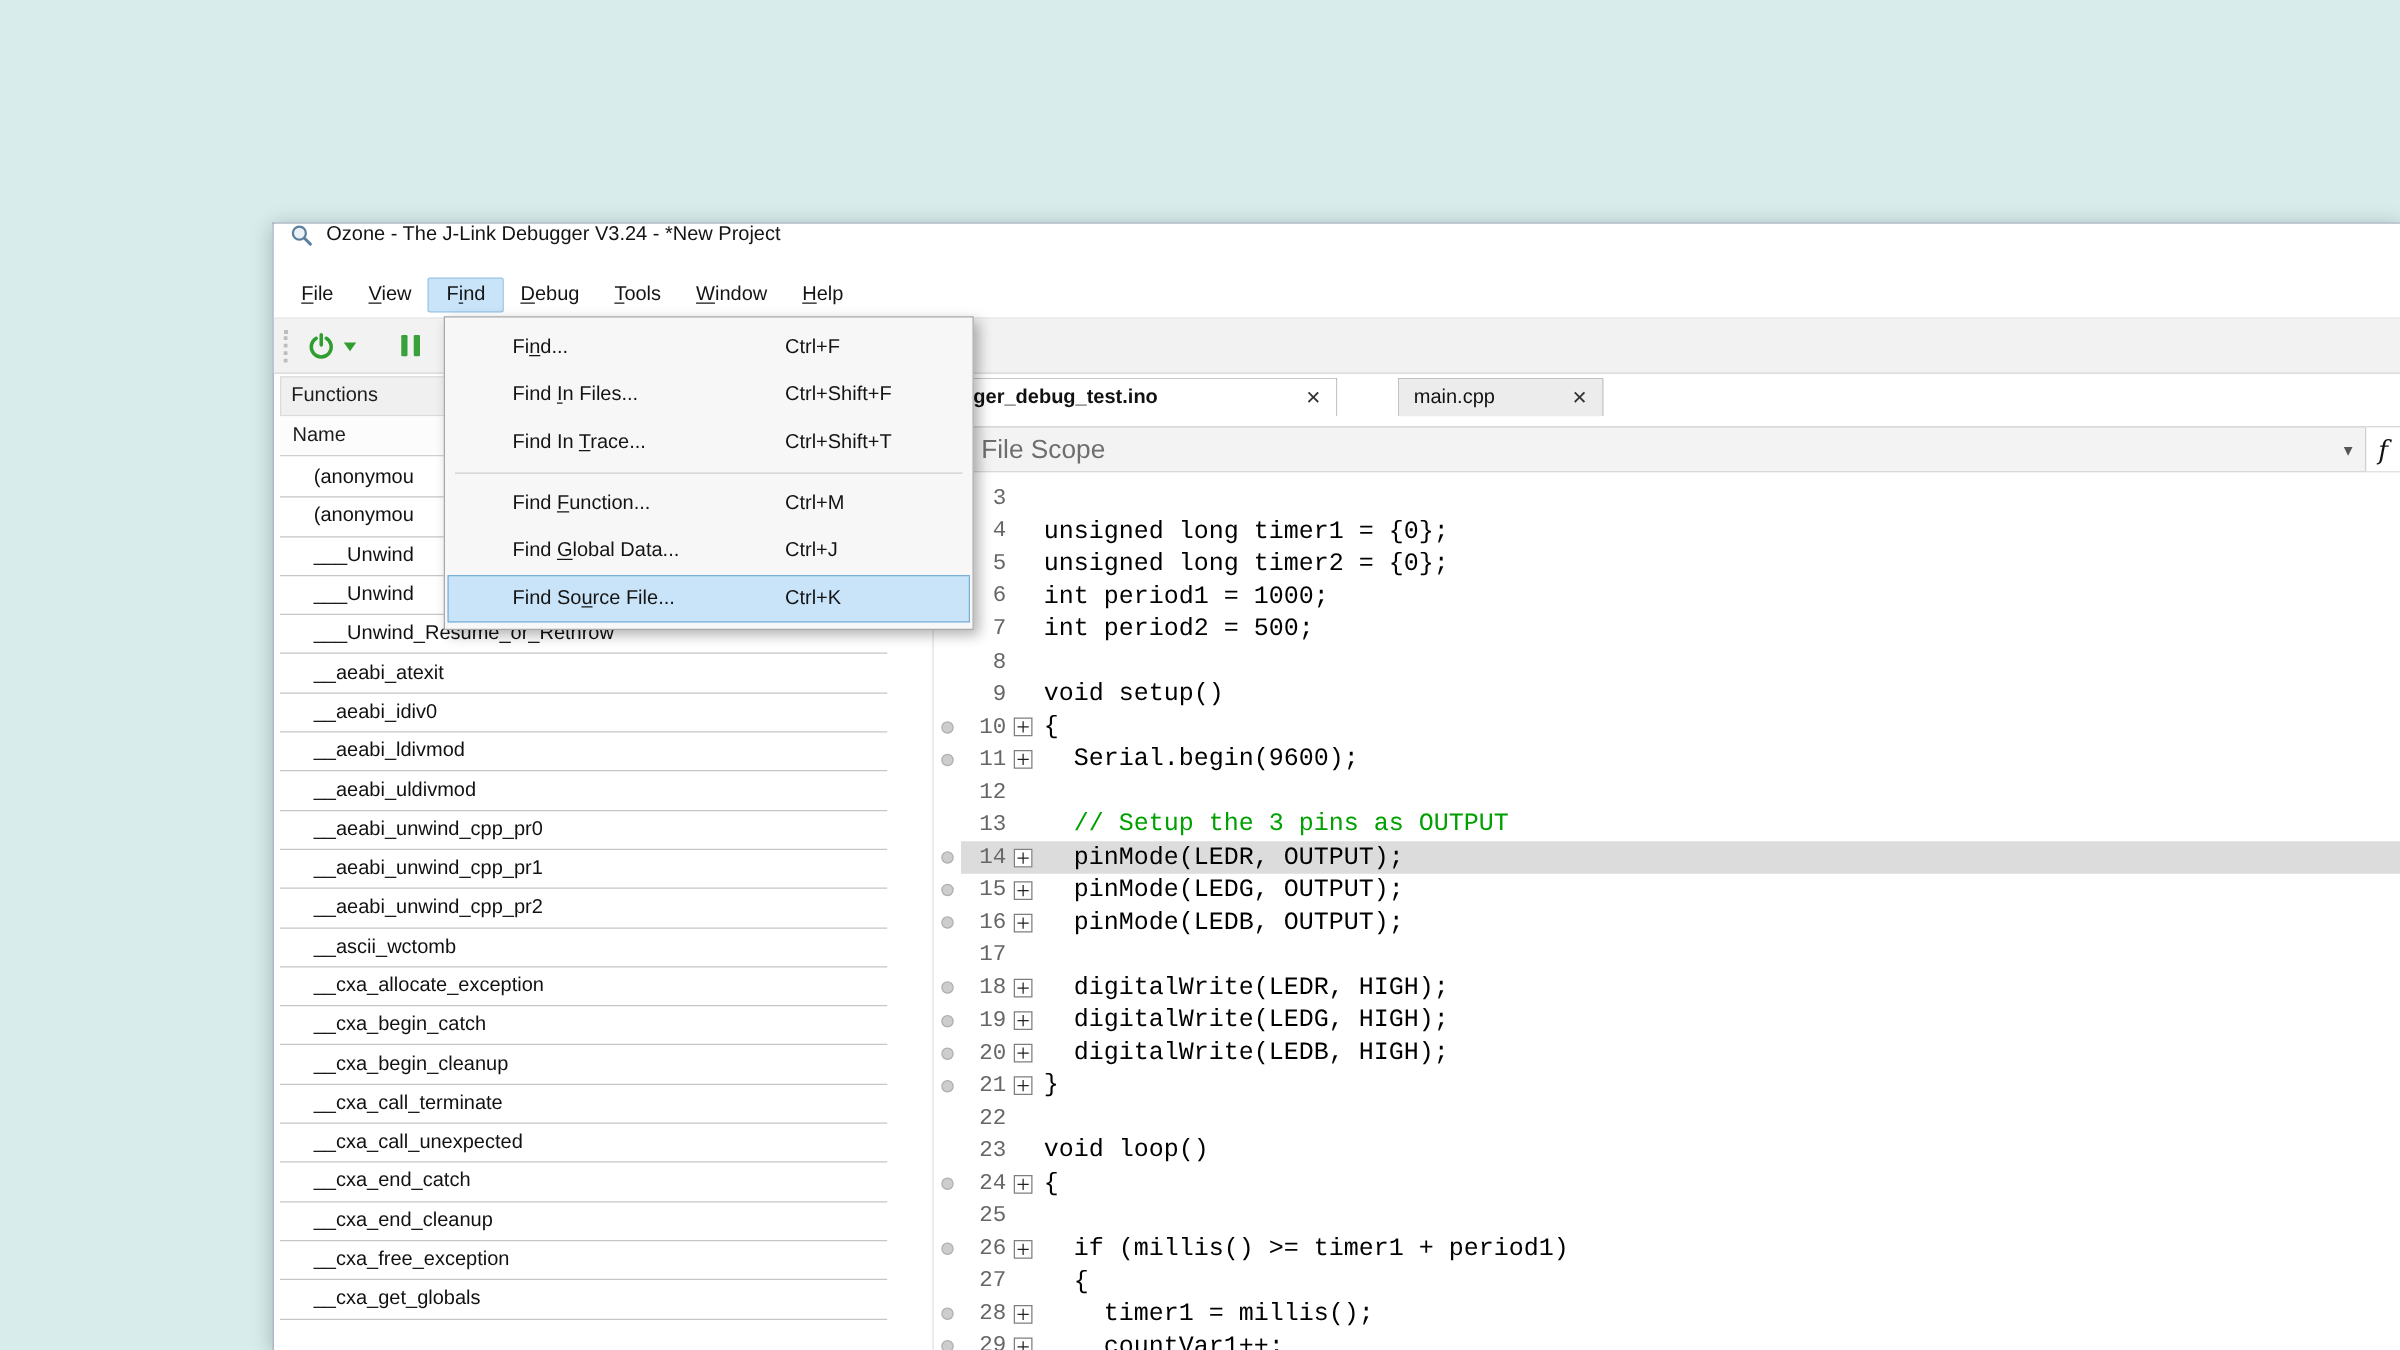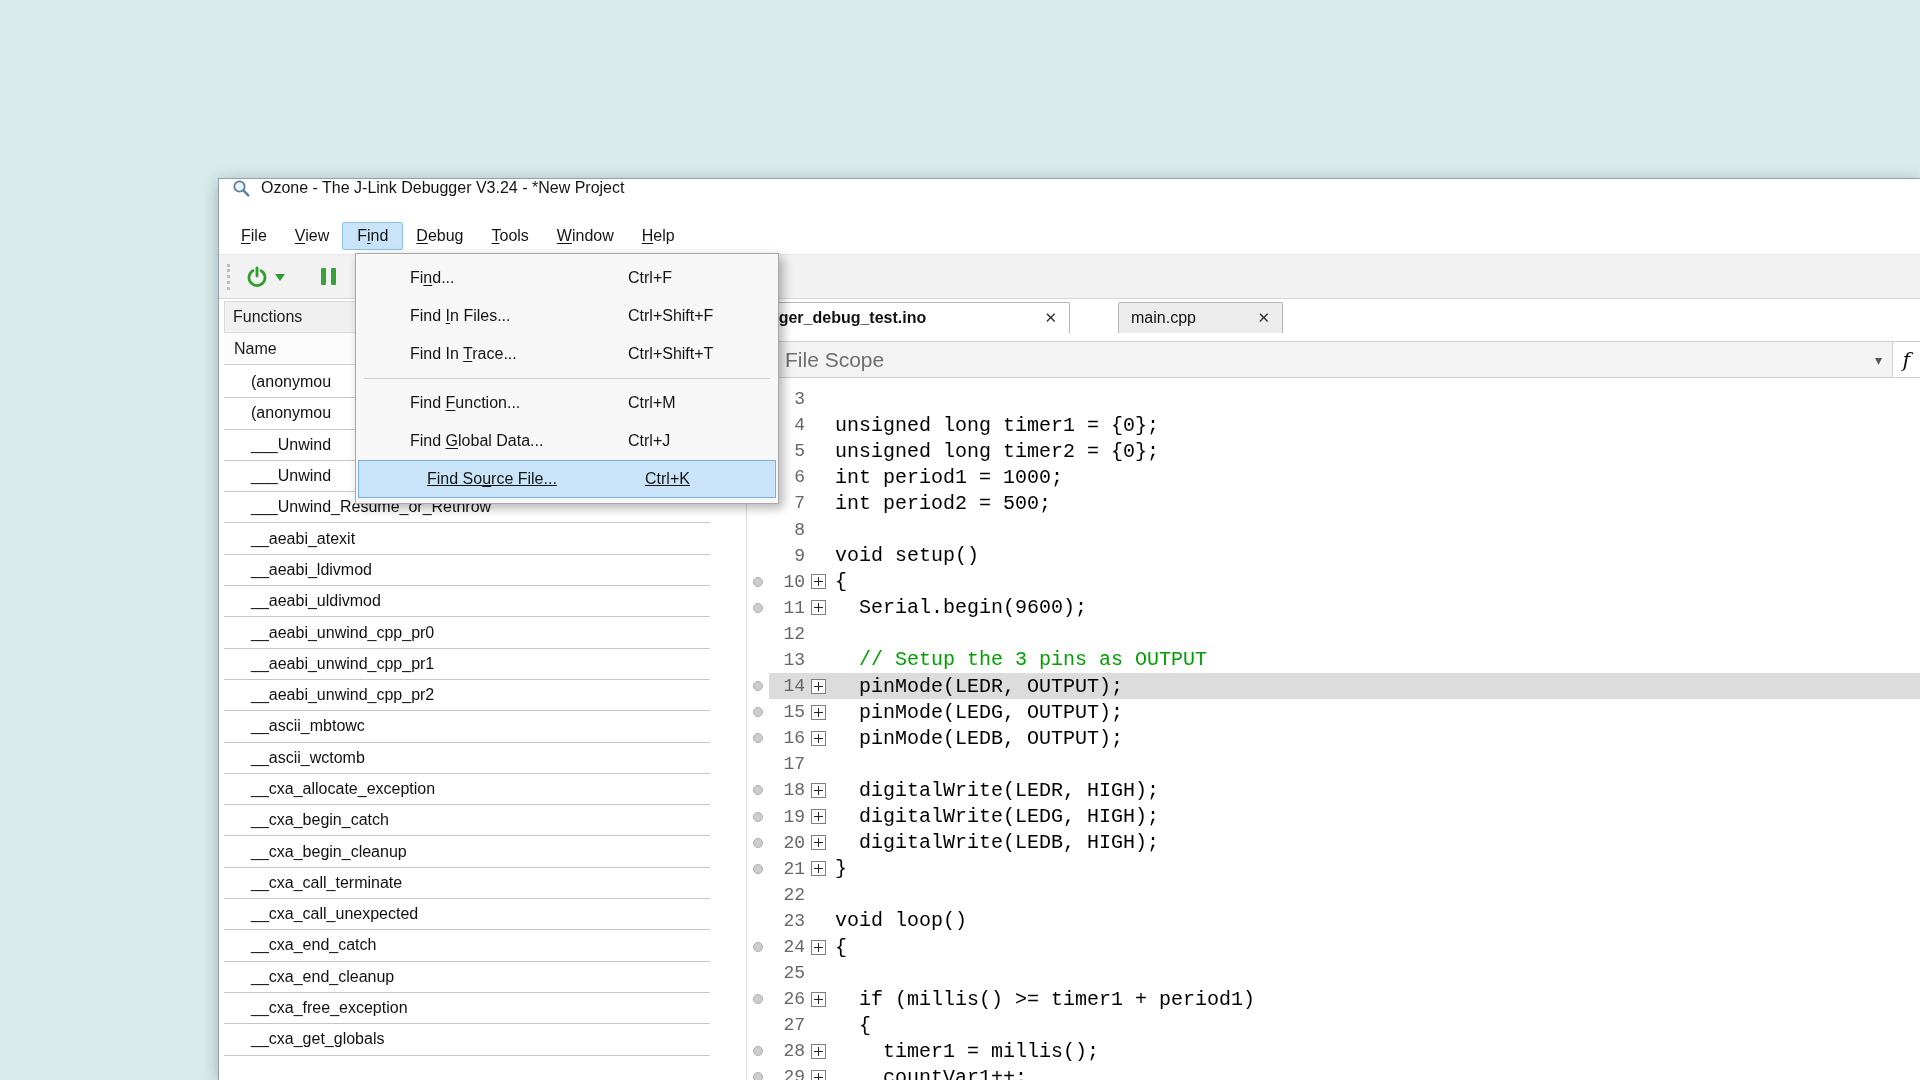--- a/index.html
+++ b/index.html
@@ -73,21 +73,21 @@
   .fold-box::before{content:"";position:absolute;left:2px;right:2px;top:6px;height:1px;background:#222;}
   .fold-box::after{content:"";position:absolute;top:2px;bottom:2px;left:6px;width:1px;background:#222;}
   .code-text{white-space:pre;color:#000;padding-left:4px;}
   .code-text.comment{color:#00a000;}
 
   
   .ddmenu{position:absolute;left:355px;top:253px;width:422px;background:#f7f7f7;
           border:1px solid #a8a8a8;box-shadow:4px 4px 10px rgba(0,0,0,.3);padding:5px 0;z-index:10;}
   .menu-row{height:38px;box-sizing:border-box;display:flex;align-items:center;margin:0 2px;
             padding-left:52px;padding-right:10px;font-size:16px;color:#141414;}
-  .menu-row.selected{background:#c9e4f8;border:1px solid #7ab0d8;padding-left:68px;text-decoration:underline;}
+  .menu-row.selected{background:#c9e4f8;border:1px solid #7ab0d8;padding-left:51px;}
   .menu-label{width:218px;flex:none;white-space:nowrap;}
   .menu-shortcut{white-space:nowrap;}
   .menu-sep{height:0;border-top:1px solid #d0d0d0;margin:5px 8px;}
 </style>
 </head>
 <body>
 
 <div class="screen">
   <div class="win">
 
@@ -142,36 +142,36 @@
           <div class="fn-row">
             <span>___Unwind</span>
           </div>
           <div class="fn-row">
             <span>___Unwind_Resume_or_Rethrow</span>
           </div>
           <div class="fn-row">
             <span>__aeabi_atexit</span>
           </div>
           <div class="fn-row">
+            <span>__aeabi_idiv0</span>
+          </div>
+          <div class="fn-row">
             <span>__aeabi_ldivmod</span>
           </div>
           <div class="fn-row">
             <span>__aeabi_uldivmod</span>
           </div>
           <div class="fn-row">
             <span>__aeabi_unwind_cpp_pr0</span>
           </div>
           <div class="fn-row">
             <span>__aeabi_unwind_cpp_pr1</span>
           </div>
           <div class="fn-row">
             <span>__aeabi_unwind_cpp_pr2</span>
-          </div>
-          <div class="fn-row">
-            <span>__ascii_mbtowc</span>
           </div>
           <div class="fn-row">
             <span>__ascii_wctomb</span>
           </div>
           <div class="fn-row">
             <span>__cxa_allocate_exception</span>
           </div>
           <div class="fn-row">
             <span>__cxa_begin_catch</span>
           </div>

